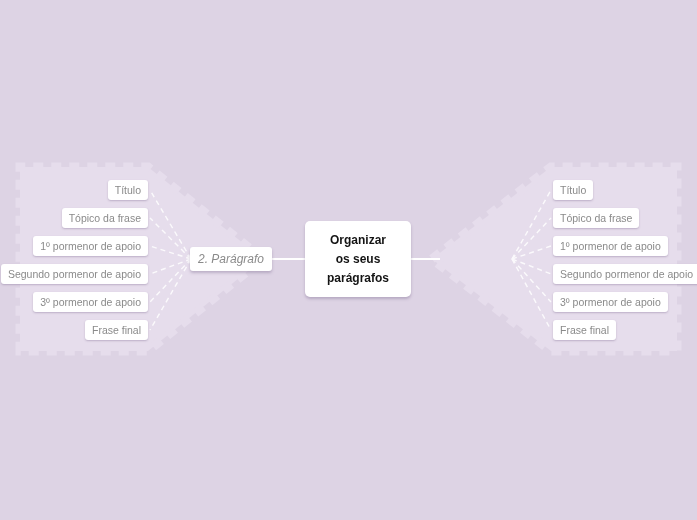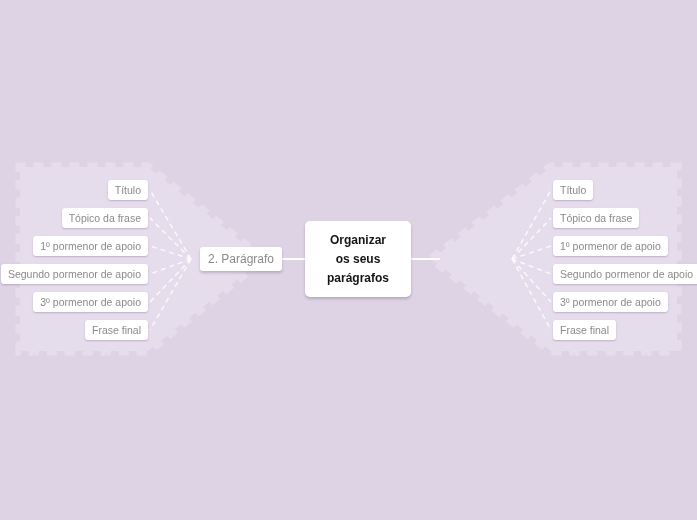--- a/index.html
+++ b/index.html
@@ -45,21 +45,21 @@
     font-weight: bold;
     white-space: pre-line;
   }
   .branch {
     height: 24px;
     line-height: 24px;
     padding: 0 8px;
     font-size: 12px;
     top: 247px;
   }
-  .branch.left  { left: 200px; }
+  .branch.left  { left: 190px; font-style: italic; }
   .branch.right { left: 440px; }
   .subtopics {
     position: absolute;
     top: 180px;
     display: flex;
     flex-direction: column;
     gap: 8px;
   }
   .subtopics.left {
     right: 549px;

